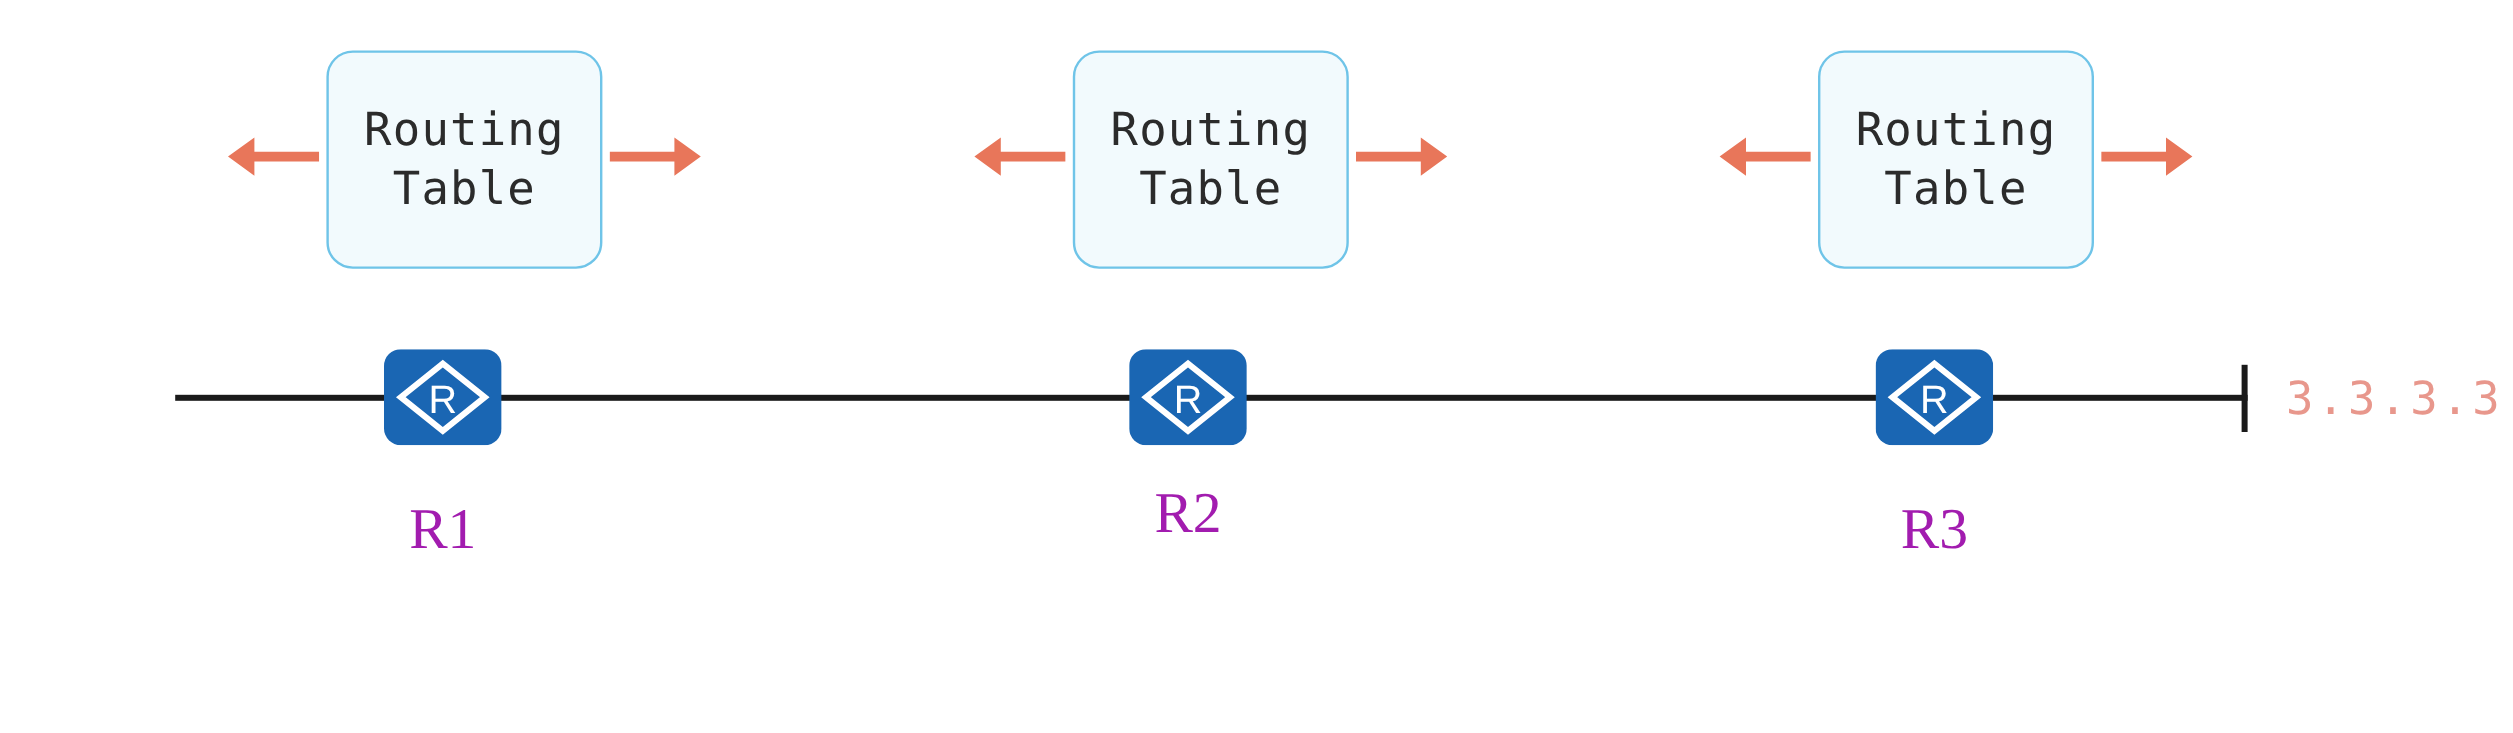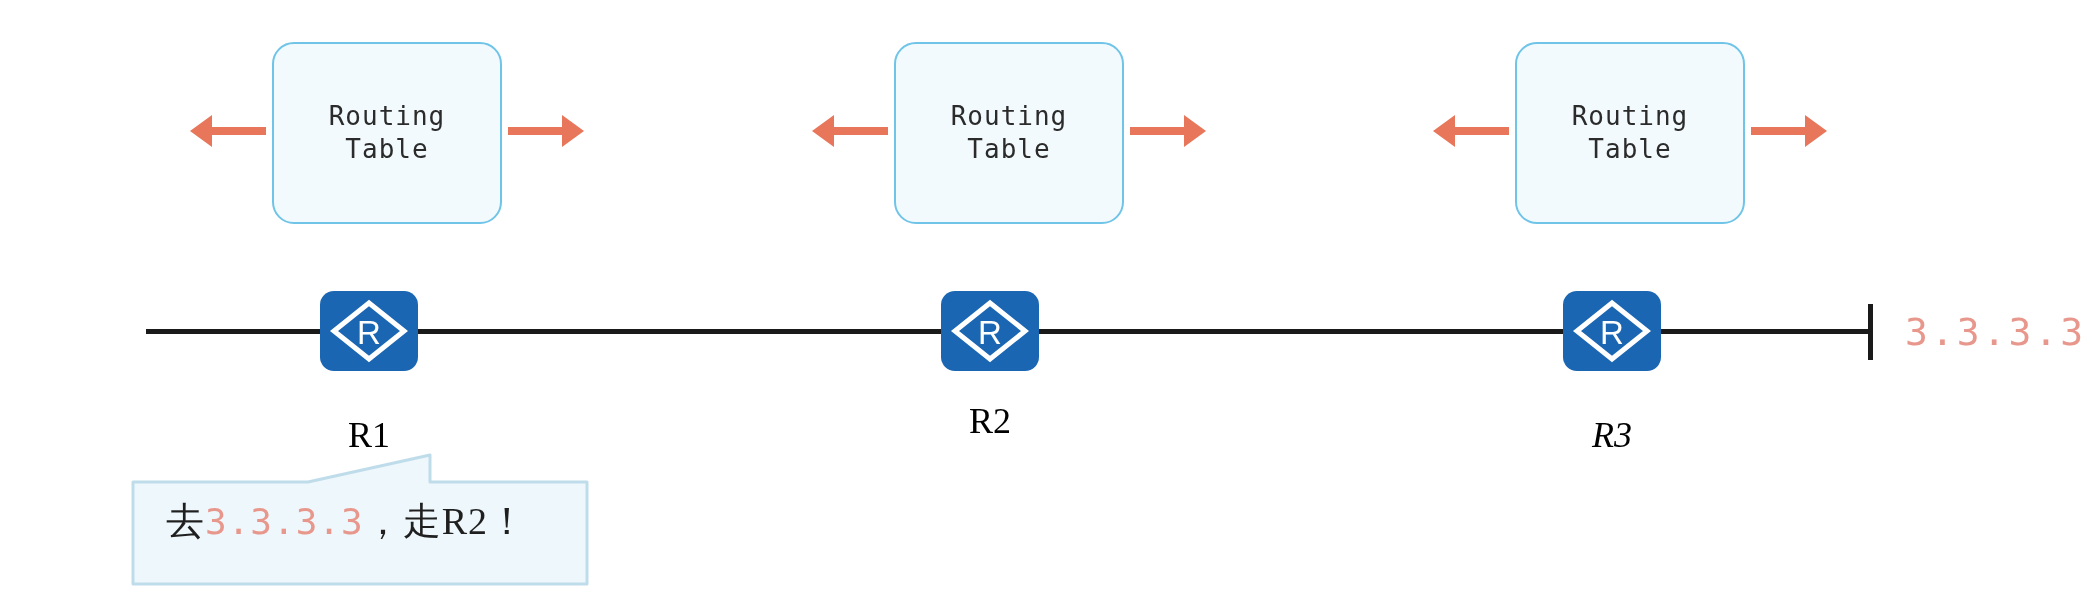--- a/index.html
+++ b/index.html
@@ -31,21 +31,21 @@
     border-radius: 22px;
     background: #F2FAFD;
     display: flex;
     flex-direction: column;
     align-items: center;
     justify-content: center;
     box-sizing: border-box;
   }
   .rt-line1, .rt-line2 {
     font-family: "DejaVu Sans Mono", "Liberation Mono", monospace;
-    font-size: 26px;
+    font-size: 38px;
     color: #2B2B2B;
     line-height: 1.28;
     letter-spacing: 1px;
     white-space: nowrap;
     text-align: center;
   }
 
   
   .arrow {
     position: absolute;
@@ -72,22 +72,22 @@
     position: absolute;
     width: 98px;
     height: 80px;
   }
   .router svg { display: block; }
 
   
   .dev-label {
     position: absolute;
     font-family: "Liberation Serif", "DejaVu Serif", serif;
-    font-size: 36px;
-    color: #000000;
+    font-size: 48px;
+    color: #a21caf;
     text-align: center;
     white-space: nowrap;
   }
 
   
   .dest-ip {
     position: absolute;
     font-family: "DejaVu Sans Mono", "Liberation Mono", monospace;
     font-size: 38px;
     color: #E8978C;
@@ -194,26 +194,18 @@
   <div class="router" style="left:1563px; top:291px;">
     <svg width="98" height="80" viewBox="0 0 98 80">
       <rect x="0" y="0" width="98" height="80" rx="14" ry="14" fill="#1A66B3"></rect>
       <path d="M49 12 L84 40 L49 68 L14 40 Z" fill="none" stroke="#FFFFFF" stroke-width="5"></path>
       <text x="49" y="53" text-anchor="middle" font-family="Liberation Sans, sans-serif" font-size="33" fill="#FFFFFF">R</text>
     </svg>
   </div>
 
   <div class="dev-label" style="left:320px; top:414px; width:98px;">R1</div>
   <div class="dev-label" style="left:941px; top:400px; width:98px;">R2</div>
-  <div class="dev-label" style="left:1563px; top:414px; width:98px;font-style:italic;">R3</div>
+  <div class="dev-label" style="left:1563px; top:414px; width:98px;">R3</div>
 
   <div class="dest-ip" style="left:1905px; top:310px;">3.3.3.3</div>
 
-  <div class="callout" style="left:130px; top:452px;">
-    <svg width="460" height="140" viewBox="0 0 460 140">
-      <path d="M3 30 L178 30 L300 3 L300 30 L457 30 L457 132 L3 132 Z" fill="#EEF7FB" stroke="#BFDCEA" stroke-width="3" stroke-linejoin="round"></path>
-    </svg>
-    <div class="callout-text">
-      <span>去</span><span class="ip">3.3.3.3</span><span>，走R2！</span>
-    </div>
-  </div>
 
 </div>
 
 </body></html>

